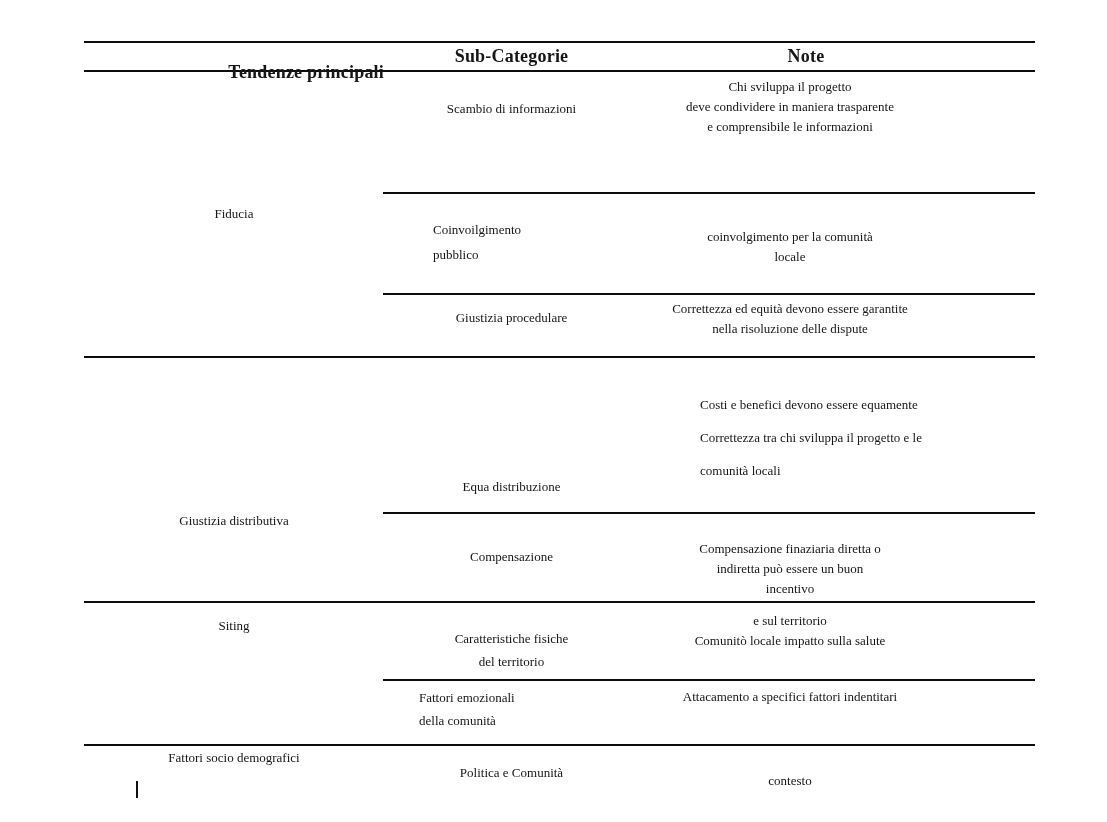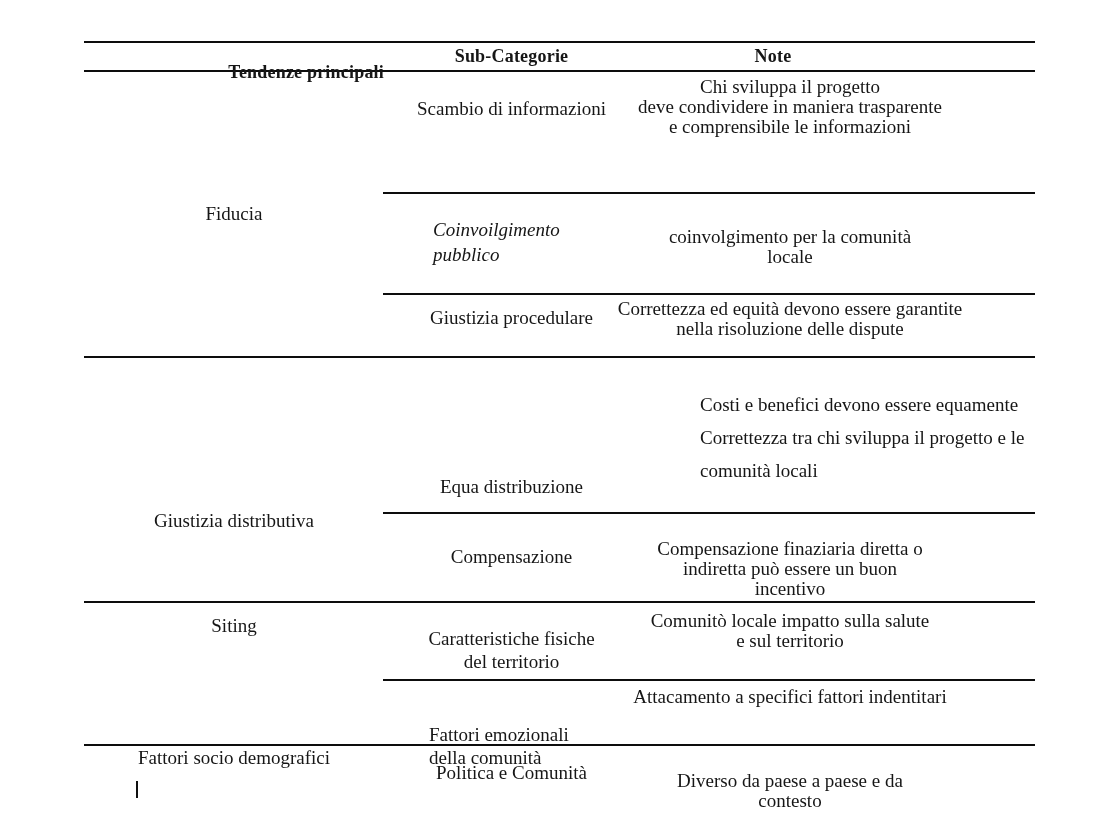--- a/index.html
+++ b/index.html
@@ -3,45 +3,45 @@
 <meta charset="utf-8">
 <style>
   html,body{margin:0;padding:0;}
   body{
     width:1107px;height:822px;position:relative;overflow:hidden;
     background:#ffffff;
     font-family:"Liberation Serif","DejaVu Serif",serif;
     color:#161616;
   }
   .rule{position:absolute;height:2px;background:#0d0d0d;}
-  .cell{position:absolute;font-size:19px;line-height:20px;}
+  .cell{position:absolute;font-size:13px;line-height:20px;}
   .center{text-align:center;}
   .hdr{font-weight:bold;font-size:18px;letter-spacing:.2px;}
   .lh23{line-height:23px;}
-  .lh25{line-height:25px;font-style:italic;}
+  .lh25{line-height:25px;}
   .lh33{line-height:33px;}
   .cell div{white-space:nowrap;}
   .caret{position:absolute;width:2px;background:#101010;}
 </style>
 </head>
 <body>
 
 <div class="rule" style="top:41px;left:84px;width:951px;"></div>
 <div class="rule" style="top:70px;left:84px;width:951px;"></div>
 <div class="rule" style="top:192px;left:383px;width:652px;"></div>
 <div class="rule" style="top:293px;left:383px;width:652px;"></div>
 <div class="rule" style="top:356px;left:84px;width:951px;"></div>
 <div class="rule" style="top:512px;left:383px;width:652px;"></div>
 <div class="rule" style="top:601px;left:84px;width:951px;"></div>
 <div class="rule" style="top:679px;left:383px;width:652px;"></div>
 <div class="rule" style="top:744px;left:84px;width:951px;"></div>
 
 <div class="cell hdr center" style="top:62px;left:84px;width:300px;text-align:right;">Tendenze principali</div>
 <div class="cell hdr center" style="top:46px;left:383px;width:257px;">Sub-Categorie</div>
-<div class="cell hdr center" style="top:46px;left:593px;width:360px;">Note</div>
+<div class="cell hdr center" style="top:46px;left:626px;width:360px;">Note</div>
 
 <div class="cell center" style="top:204px;left:84px;width:300px;">Fiducia</div>
 
 <div class="cell center" style="top:99px;left:383px;width:257px;">
   <div>Scambio di informazioni</div>
 </div>
 <div class="cell center" style="top:77px;left:610px;width:360px;">
   <div>Chi sviluppa il progetto</div>
   <div>deve condividere in maniera trasparente</div>
   <div>e comprensibile le informazioni</div>
@@ -84,34 +84,33 @@
   <div>incentivo</div>
 </div>
 
 <div class="cell center" style="top:616px;left:84px;width:300px;">Siting</div>
 
 <div class="cell center lh23" style="top:627px;left:383px;width:257px;">
   <div>Caratteristiche fisiche</div>
   <div>del territorio</div>
 </div>
 <div class="cell center" style="top:611px;left:610px;width:360px;">
+  <div>e sul territorio</div>
   <div>Comunitò locale impatto sulla salute</div>
-  <div>e sul territorio</div>
 </div>
 
-<div class="cell lh23" style="top:686px;left:429px;width:200px;margin-top:37px;">
+<div class="cell lh23" style="top:686px;left:419px;width:200px;">
   <div>Fattori emozionali</div>
   <div>della comunità</div>
 </div>
 <div class="cell center" style="top:687px;left:610px;width:360px;">
   <div>Attacamento a specifici fattori indentitari</div>
 </div>
 
 <div class="cell center" style="top:748px;left:84px;width:300px;">Fattori socio demografici</div>
 <div class="caret" style="top:781px;left:136px;height:17px;"></div>
 
 <div class="cell center" style="top:763px;left:383px;width:257px;font-family:Liberation Serif, serif;">
   <div>Politica e Comunità</div>
 </div>
 <div class="cell center" style="top:771px;left:610px;width:360px;">
-  <div>Diverso da paese a paese e da</div>
   <div>contesto</div>
 </div>
 
 </body></html>

